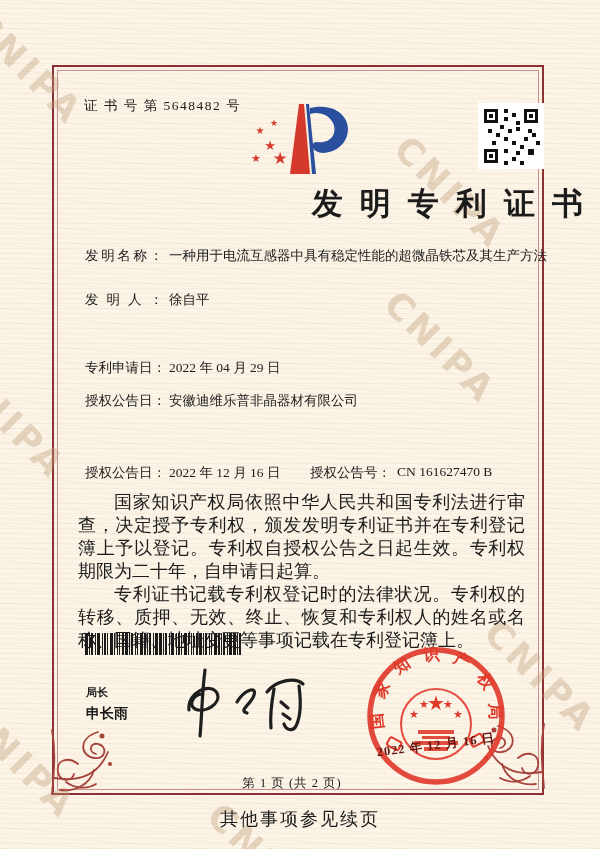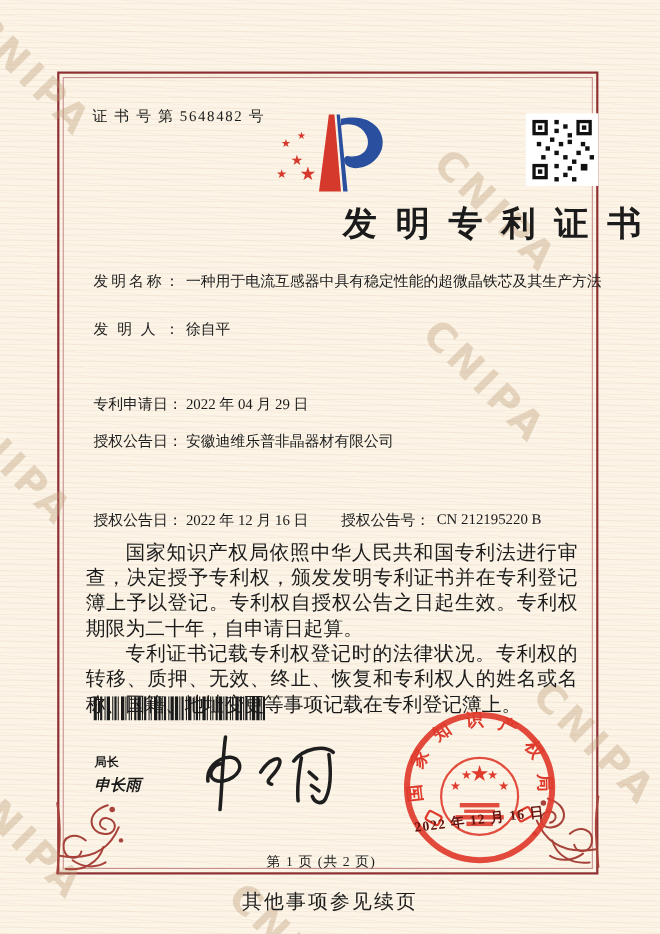--- a/index.html
+++ b/index.html
@@ -42,21 +42,21 @@
   }
   .field-row{position:absolute;left:85px;width:440px;font-size:13.5px;white-space:nowrap;}
   .flabel{display:inline-block;width:78px;text-align:justify;text-align-last:justify;vertical-align:top;}
   .flabel-auto{width:auto;text-align-last:auto;}
   .fvalue{margin-left:6px;}
   .second-field{position:absolute;left:225px;top:0;}
   .paras{position:absolute;left:78px;top:491px;width:447px;font-size:18px;line-height:23px;text-align:justify;}
   .paras p{margin:0;text-indent:2em;}
   .barcode{position:absolute;left:85px;top:633px;}
   .director-title{position:absolute;left:86px;top:685px;font-family:Liberation Sans, sans-serif;font-weight:600;font-size:11px;}
-  .director-name{position:absolute;left:86px;top:705px;font-family:"Liberation Sans","DejaVu Sans",sans-serif;font-weight:600;font-size:14px;font-style:italic;}
+  .director-name{position:absolute;left:86px;top:705px;font-family:"Liberation Sans","DejaVu Sans",sans-serif;font-weight:600;font-size:14px;}
   .signature{position:absolute;left:175px;top:660px;}
   .seal{position:absolute;left:362px;top:642px;}
   .page-indicator{position:absolute;left:0;right:16px;top:775px;text-align:center;font-size:12.5px;letter-spacing:1px;}
   .continuation-note{position:absolute;left:0;right:0;top:807px;text-align:center;font-size:18px;letter-spacing:2px;}
   .flourish{position:absolute;z-index:2;}
   .flourish-br{transform:scaleX(-1);}
 </style>
 </head>
 <body>
 
@@ -169,21 +169,21 @@
     </div>
     <div class="field-row" style="top:359px">
       <span class="flabel">专利申请日：</span><span class="fvalue">2022 年 04 月 29 日</span>
     </div>
     <div class="field-row" style="top:392px">
       <span class="flabel">授权公告日：</span><span class="fvalue">安徽迪维乐普非晶器材有限公司</span>
     </div>
     <div class="field-row" style="top:464px">
       <span class="flabel">授权公告日：</span><span class="fvalue">2022 年 12 月 16 日</span>
       <span class="second-field">
-        <span class="flabel flabel-auto">授权公告号：</span><span class="fvalue">CN 212195220 B</span>
+        <span class="flabel flabel-auto">授权公告号：</span><span class="fvalue">CN 161627470 B</span>
       </span>
     </div>
 
     <div class="paras">
       <p>国家知识产权局依照中华人民共和国专利法进行审查，决定授予专利权，颁发发明专利证书并在专利登记簿上予以登记。专利权自授权公告之日起生效。专利权期限为二十年，自申请日起算。</p>
       <p>专利证书记载专利权登记时的法律状况。专利权的转移、质押、无效、终止、恢复和专利权人的姓名或名称、国籍、地址变更等事项记载在专利登记簿上。</p>
     </div>
 
     <svg class="barcode" width="156" height="22" viewBox="0 0 156 22">
       <path d="M0,11 H156" stroke="#1a1a1a" stroke-width="22" stroke-dasharray="3,1,1,1,2,2,1,1,3,2,1,1,2,1,1,2,3,1,1,2,1,1,1,2,2,1,3,1,1,1,2,2,1,1,1,2,3,1,2,1,1,1,2,2,1,1,3,1"></path>

